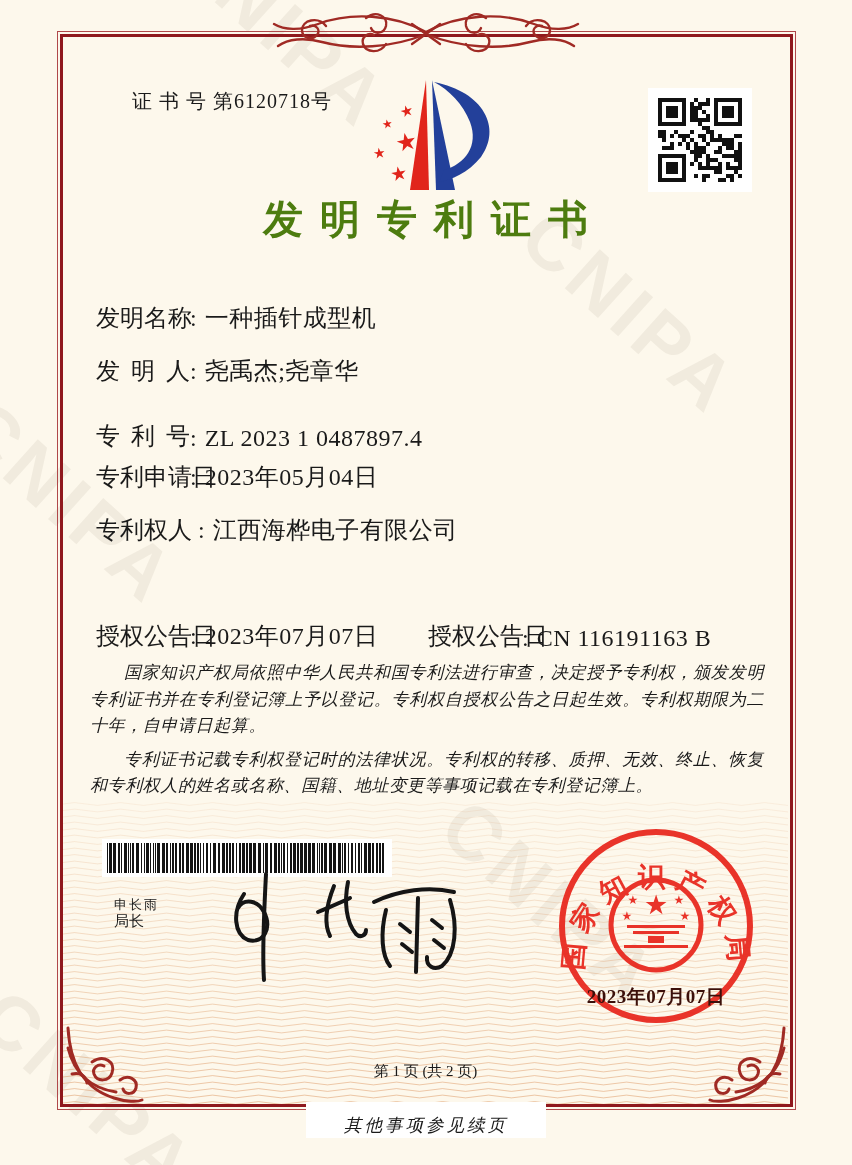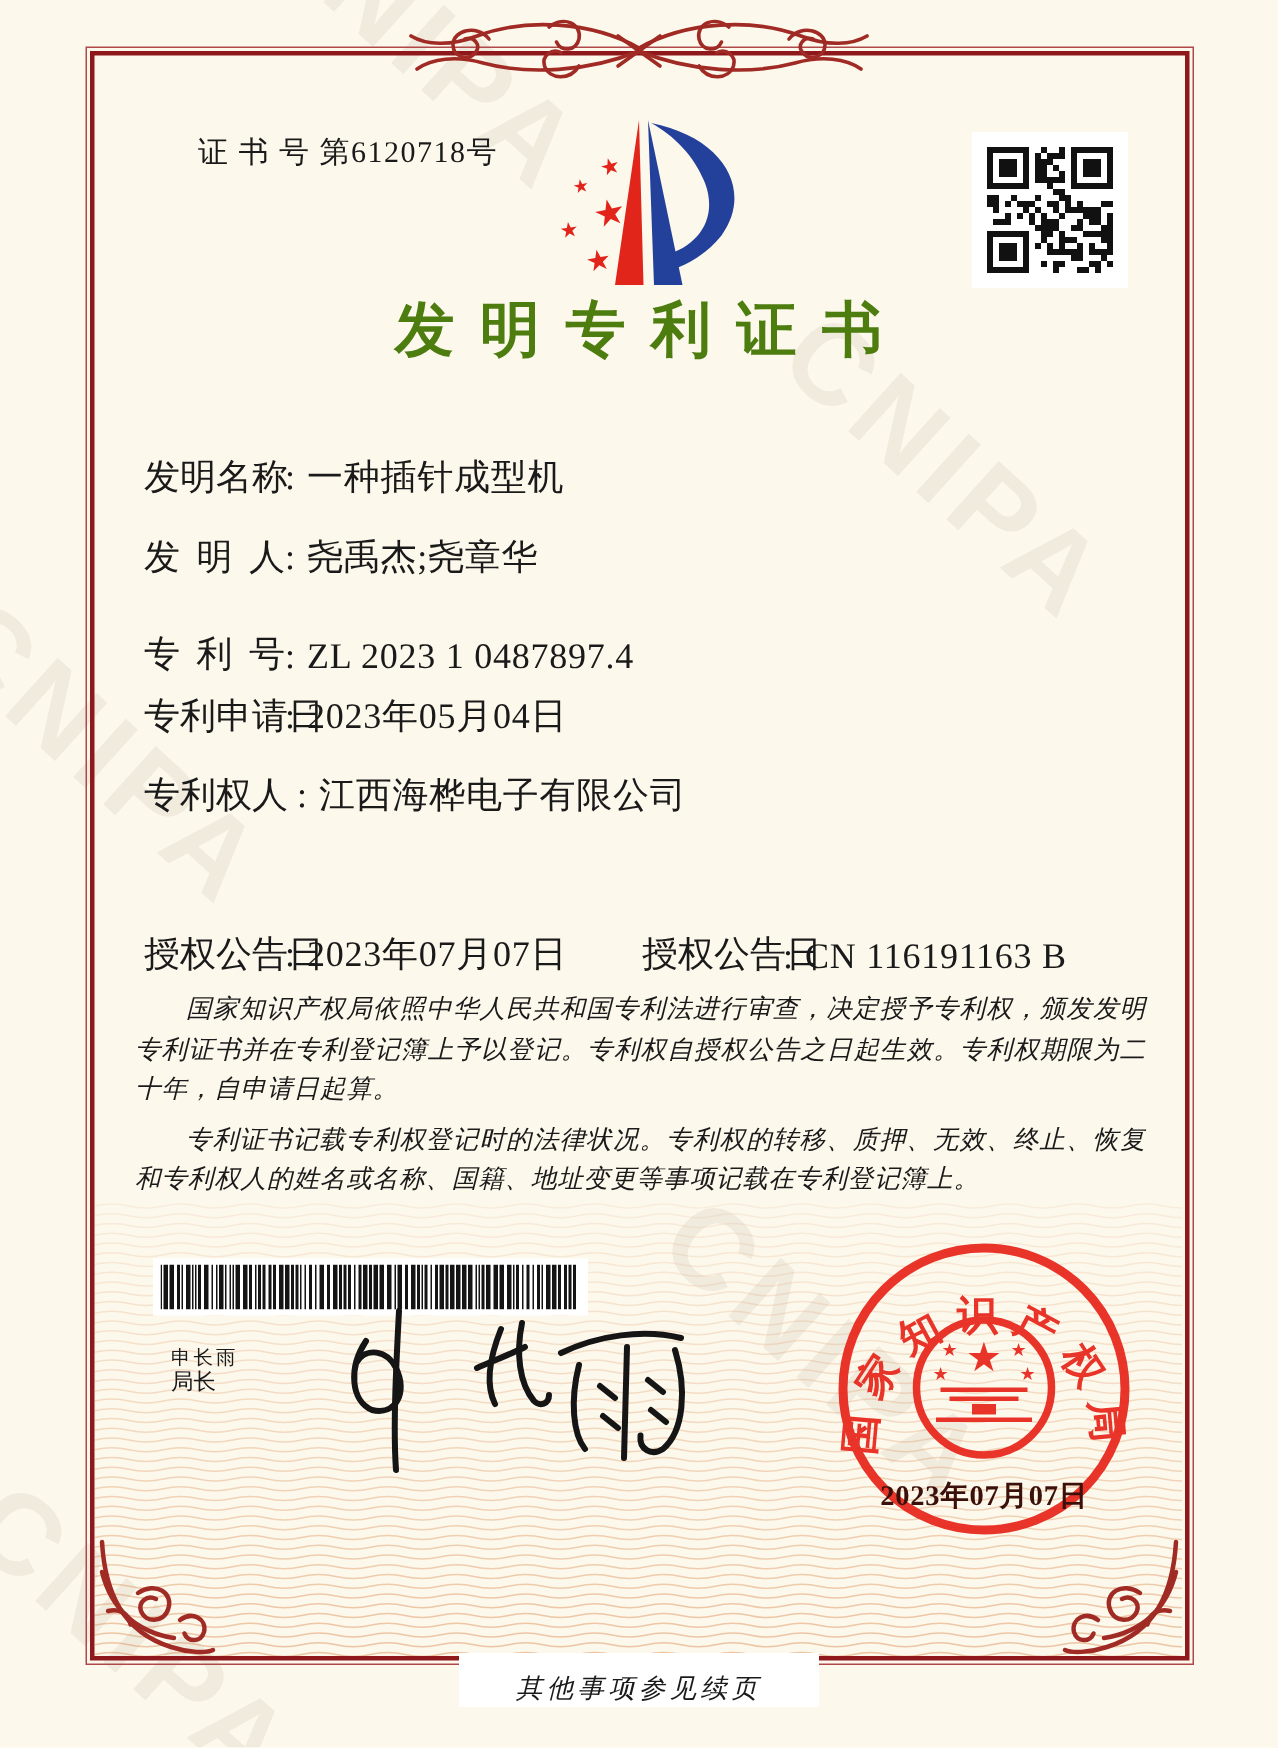--- a/index.html
+++ b/index.html
@@ -466,15 +466,16 @@
       <g fill="#e8281e">
         <rect x="71" y="99" width="58" height="3"></rect>
         <rect x="77" y="105" width="46" height="3"></rect>
         <rect x="92" y="110" width="16" height="7"></rect>
         <rect x="68" y="119" width="64" height="3"></rect>
       </g>
     </g>
   </svg>
   <div class="seal-date">2023年07月07日</div>
 
+  <div class="page-info">第 1 页 (共 2 页)</div>
   <div class="note-box">其他事项参见续页</div>
 
 </div>
 
 </body></html>

